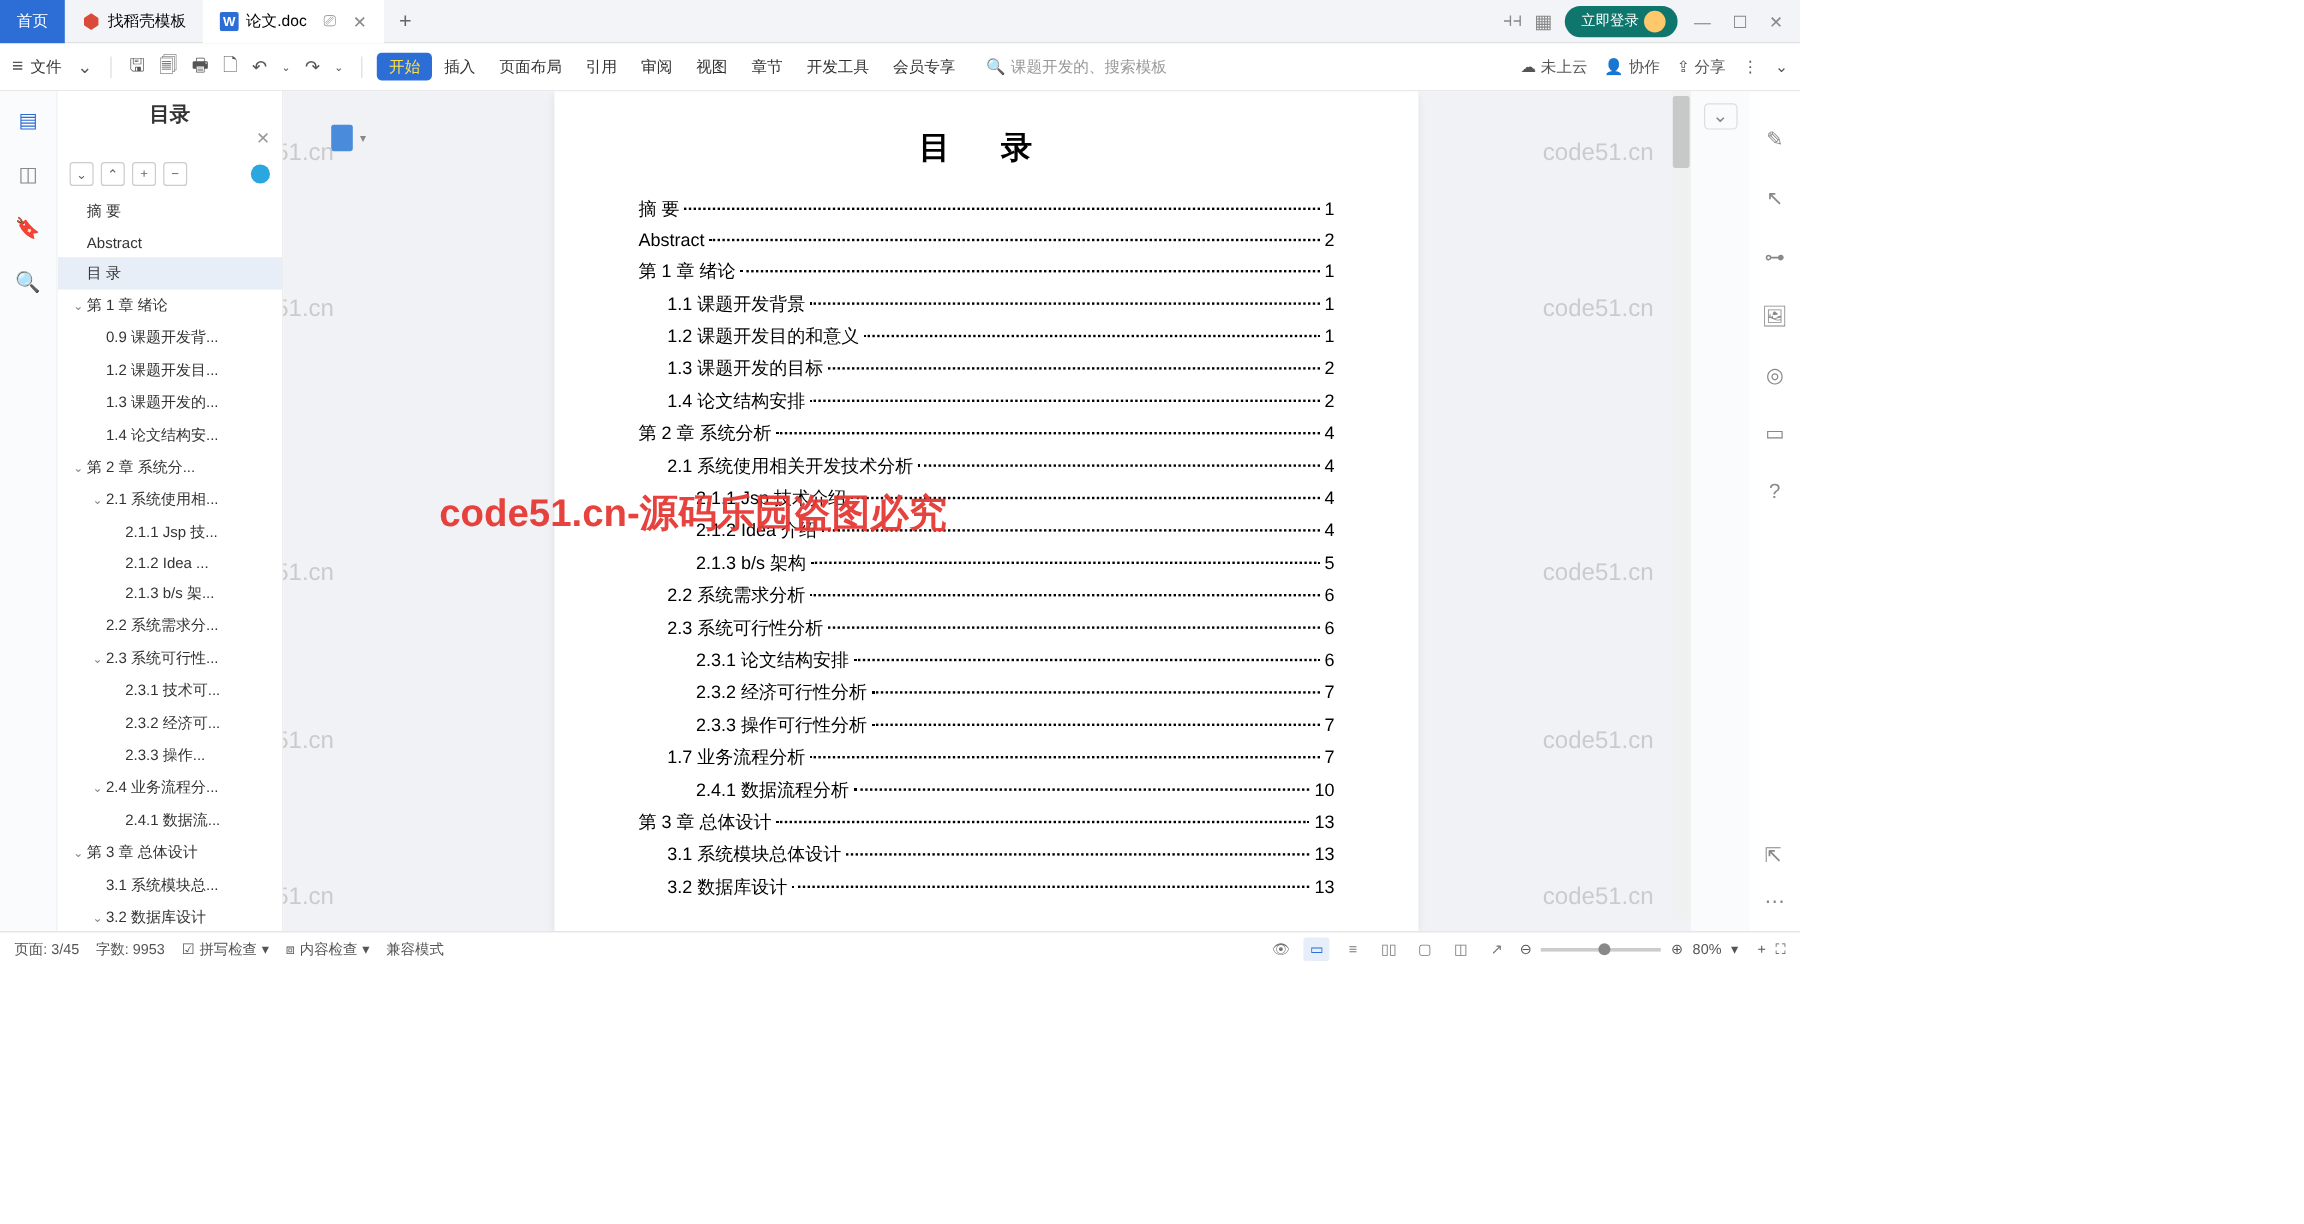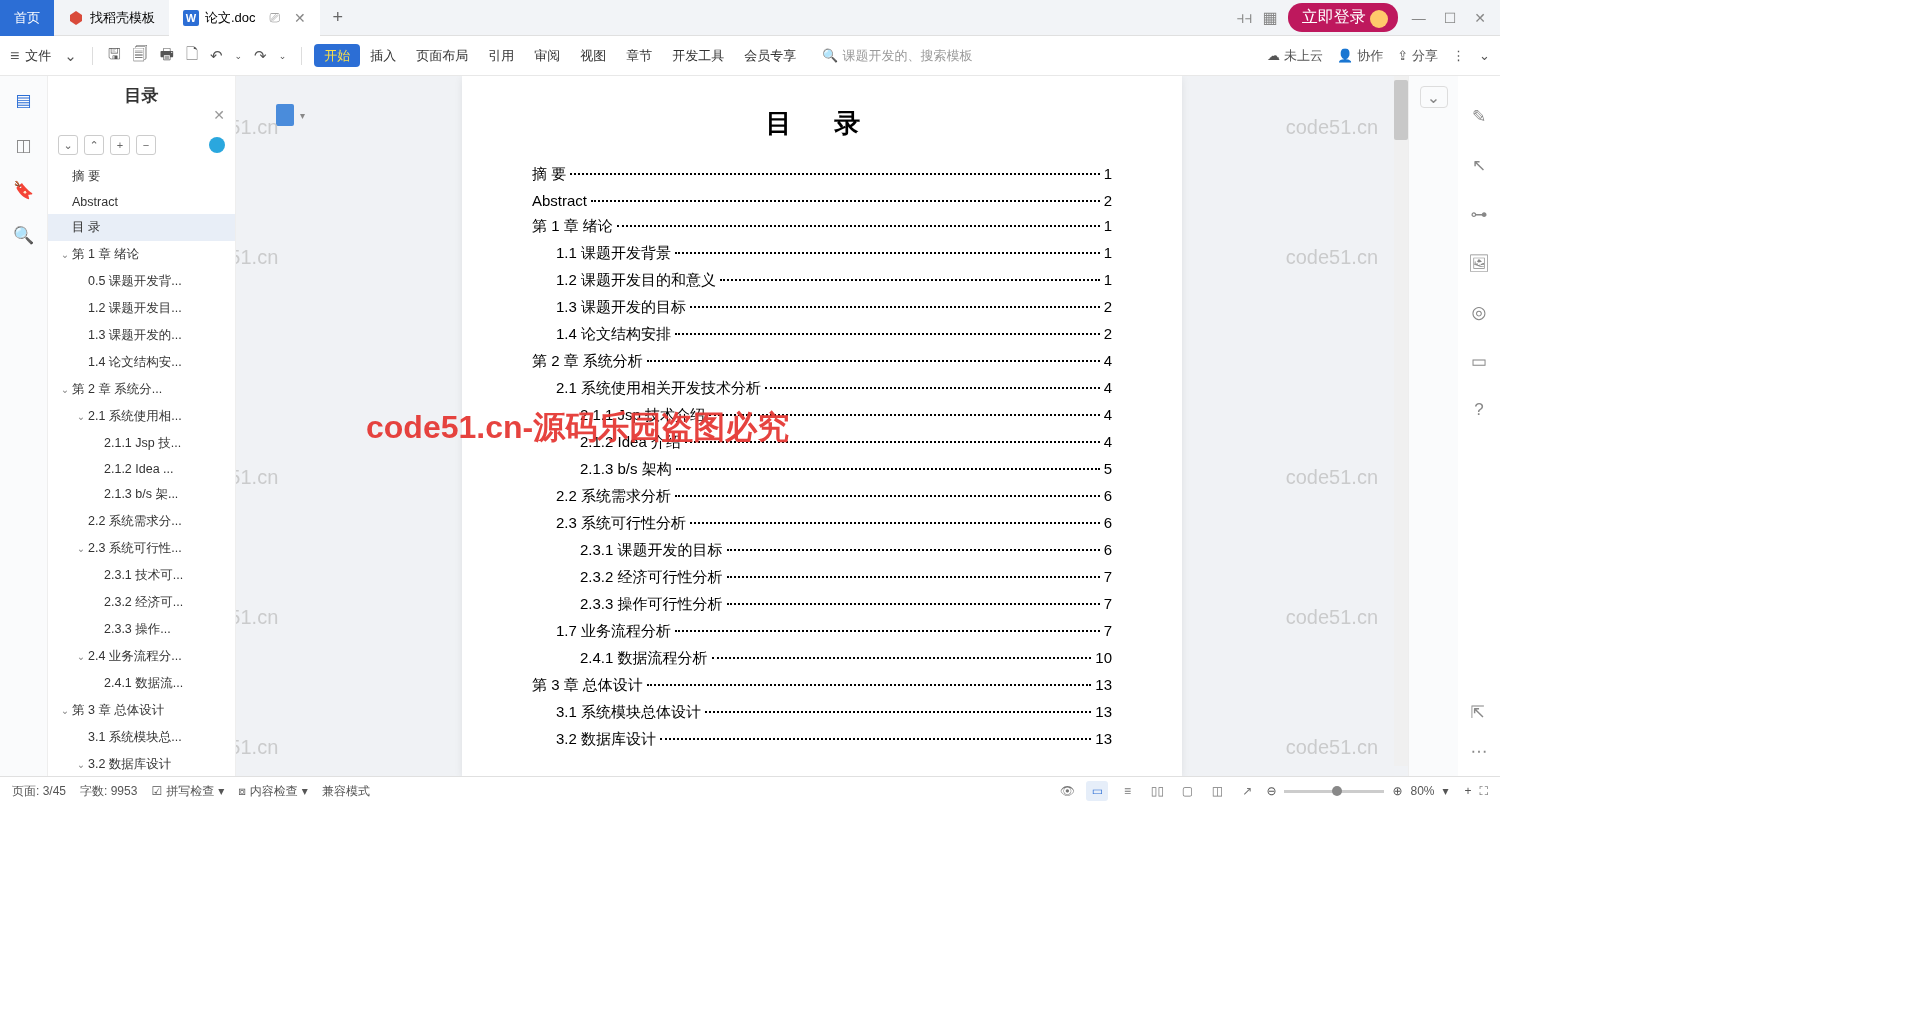--- a/index.html
+++ b/index.html
@@ -8,21 +8,21 @@
 .titlebar { height: 36px; background: #f2f4f7; display: flex; align-items: center; border-bottom: 1px solid #e0e0e0; }
 .tab { height: 36px; display: flex; align-items: center; padding: 0 14px; font-size: 13px; cursor: pointer; position: relative; }
 .tab.home { background: #2c6ed5; color: #fff; font-weight: 500; }
 .tab .ticon { width: 16px; height: 16px; margin-right: 6px; }
 .tab.active { background: #fff; }
 .tab .close { margin-left: 14px; color: #888; font-size: 14px; }
 .tab .monitor { margin-left: 14px; color: #888; }
 .newtab { width: 36px; text-align: center; color: #666; font-size: 18px; cursor: pointer; }
 .titlebar-right { margin-left: auto; display: flex; align-items: center; gap: 10px; padding-right: 10px; }
 .titlebar-right .ic { color: #888; cursor: pointer; }
-.login-btn { background: #be185d; color: #fff; border-radius: 14px; padding: 4px 10px 4px 14px; font-size: 16px; display: flex; align-items: flex-end; gap: 4px; }
+.login-btn { background: #0f766e; color: #fff; border-radius: 14px; padding: 4px 10px 4px 14px; font-size: 12px; display: flex; align-items: center; gap: 4px; }
 .login-btn .avatar { width: 18px; height: 18px; background: #ffc96b; border-radius: 50%; }
 .win-btn { color: #888; cursor: pointer; padding: 0 4px; font-size: 14px; }
 
 .toolbar { height: 40px; display: flex; align-items: center; padding: 0 10px; gap: 6px; border-bottom: 1px solid #e8e8e8; }
 .toolbar .hamburger { font-size: 16px; color: #555; cursor: pointer; }
 .toolbar .file-label { font-size: 13px; color: #333; margin-right: 4px; }
 .toolbar .qicon { color: #555; cursor: pointer; padding: 0 3px; font-size: 15px; }
 .toolbar .sep { width: 1px; height: 18px; background: #ddd; margin: 0 6px; }
 .toolbar .menu-item { font-size: 13px; color: #333; padding: 4px 10px; cursor: pointer; }
 .toolbar .menu-item.active { background: #2c6ed5; color: #fde047; border-radius: 4px; }
@@ -193,21 +193,21 @@
           <span>目  录</span>
         </div>
         <div class="outline-item">
           <span class="spacer" style="width:10px"></span>
           <span class="chev">⌄</span>
           <span>第 1 章  绪论</span>
         </div>
         <div class="outline-item">
           <span class="spacer" style="width:26px"></span>
           <span class="chev"></span>
-          <span>0.5 课题开发背...</span>
+          <span>0.9 课题开发背...</span>
         </div>
         <div class="outline-item">
           <span class="spacer" style="width:26px"></span>
           <span class="chev"></span>
           <span>1.2 课题开发目...</span>
         </div>
         <div class="outline-item">
           <span class="spacer" style="width:26px"></span>
           <span class="chev"></span>
           <span>1.3 课题开发的...</span>
@@ -372,21 +372,21 @@
             <span class="txt">2.2 系统需求分析</span>
             <span class="dots"></span>
             <span class="pg">6</span>
           </div>
           <div class="toc-line l2">
             <span class="txt">2.3 系统可行性分析</span>
             <span class="dots"></span>
             <span class="pg">6</span>
           </div>
           <div class="toc-line l3">
-            <span class="txt">2.3.1 课题开发的目标</span>
+            <span class="txt">2.3.1 论文结构安排</span>
             <span class="dots"></span>
             <span class="pg">6</span>
           </div>
           <div class="toc-line l3">
             <span class="txt">2.3.2 经济可行性分析</span>
             <span class="dots"></span>
             <span class="pg">7</span>
           </div>
           <div class="toc-line l3">
             <span class="txt">2.3.3  操作可行性分析</span>

